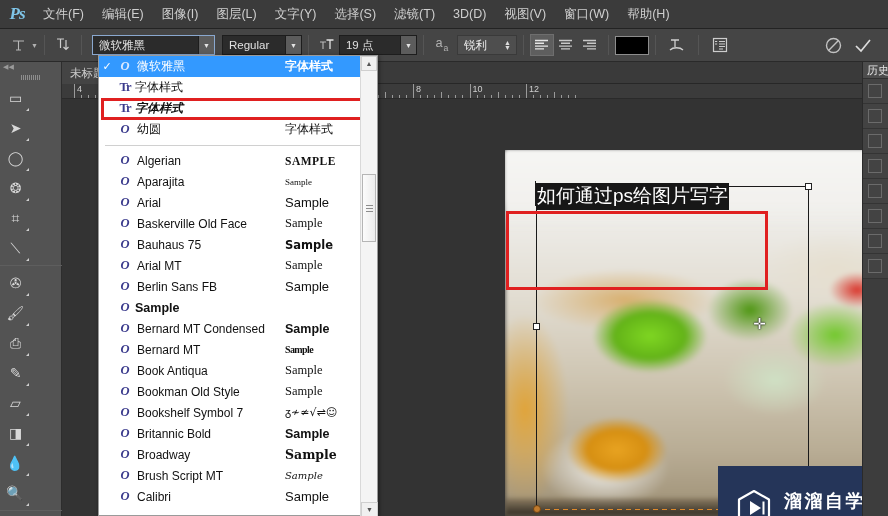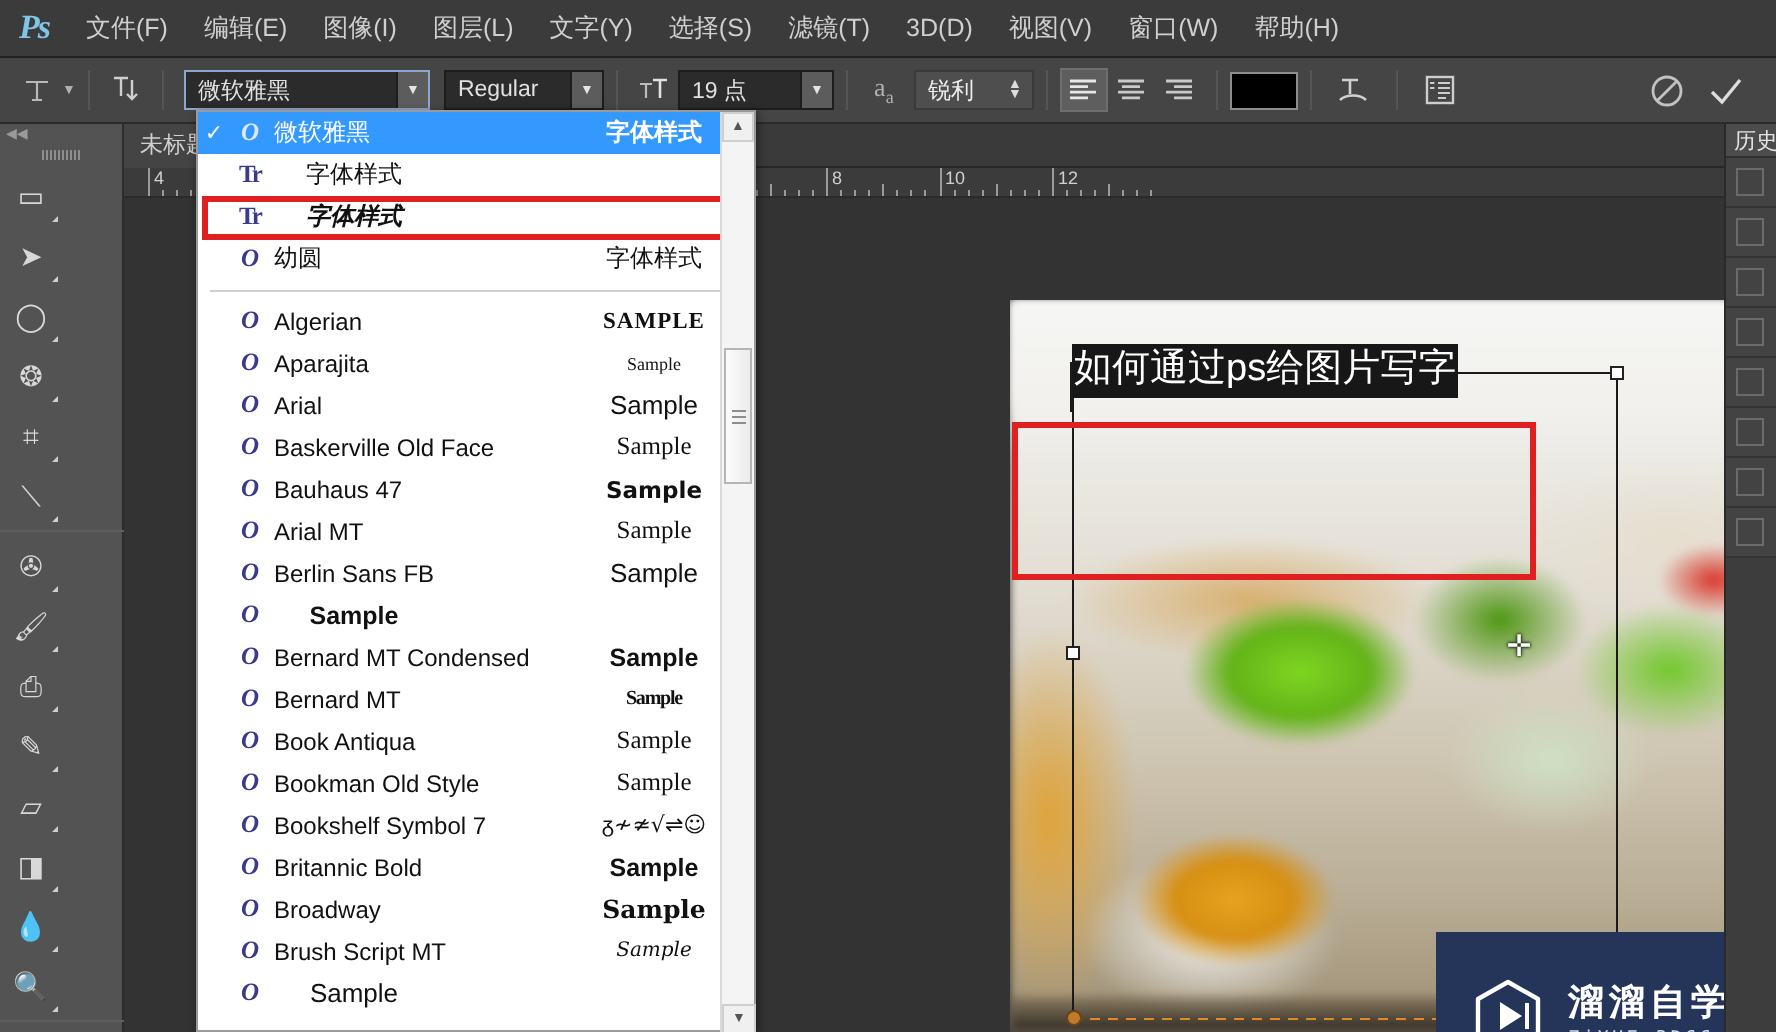--- a/index.html
+++ b/index.html
@@ -157,21 +157,21 @@
     filter:blur(2px);
   }
   .photo-bottom {
     position:absolute; left:0; bottom:0; width:383px; height:18px;
     background:linear-gradient(180deg, rgba(90,70,45,0.3), #2f2a22);
     filter:blur(2px);
   }
 
   
   .text-layer {
-    position:absolute; left:31px; top:22px;
+    position:absolute; left:31px; top:33px;
     font-size:19px; color:#fff; background:#171717;
     font-family:"Liberation Sans", sans-serif;
     white-space:nowrap; line-height:1.24; letter-spacing:0px;
     padding:1px 1px 2px 1px;
   }
   .text-caret {
     position:absolute; left:30px; top:31px; width:1px; height:25px;
     background:#1a1a1a;
   }
   .bbox-line { position:absolute; background:#1a1a1a; }
@@ -241,21 +241,21 @@
   }
   .dd-row.sel { background:#3399ff; color:#fff; }
   .dd-check { width:16px; text-align:center; font-size:11px; }
   .dd-ico {
     width:20px; text-align:center; font-size:12.5px; color:#3a3a8c;
     font-family:"Liberation Serif", serif; font-style:italic; font-weight:bold;
   }
   .dd-ico.tt { font-style:normal; letter-spacing:-1px; }
   .dd-name { flex:1; padding-left:2px; white-space:nowrap; overflow:hidden; }
   .dd-sample {
-    width:92px; padding-right:8px; text-align:center;
+    width:92px; padding-right:8px; text-align:left;
     font-size:12px; white-space:nowrap; overflow:hidden;
   }
   .dd-sep { height:1px; background:#d0d0d0; margin:5px 6px 4px 6px; }
   .dd-highlight {
     position:absolute; left:2px; top:42px; width:276px; height:22px;
     border:3px solid #e02020; pointer-events:none;
   }
   .dd-scroll {
     position:absolute; right:0; top:0; width:17px; height:461px;
     background:#f4f4f4; border-left:1px solid #d9d9d9;
@@ -341,21 +341,21 @@
       </svg>
     </div>
     <div class="ob-field" id="font-size-field">
       <span class="txt">19 点</span>
       <span class="arrow">▼</span>
     </div>
 
     <div class="ob-sep"></div>
 
     <div class="ob-tool">
-      <span style="font-size:13px;color:#b0b0b0;font-family:Liberation Serif, serif;">a<sub style="font-size:9px;">a</sub></span>
+      <span style="font-size:13px;color:#b0b0b0;font-family:Liberation Mono, monospace;">a<sub style="font-size:9px;">a</sub></span>
     </div>
     <div class="ob-field" id="antialias-field">
       <span class="txt">锐利</span>
       <span class="stepper">
           <span>▲</span>
           <span>▼</span>
         </span>
     </div>
 
     <div class="ob-sep"></div>
@@ -713,21 +713,21 @@
         </div>
         <div class="dd-row">
           <span class="dd-check"></span>
           <span class="dd-ico">O</span>
           <span class="dd-name">Baskerville Old Face</span>
           <span class="dd-sample" style="font-family: &quot;Liberation Serif&quot;, serif; font-weight: normal; font-size: 12.5px; font-style: normal;">Sample</span>
         </div>
         <div class="dd-row">
           <span class="dd-check"></span>
           <span class="dd-ico">O</span>
-          <span class="dd-name">Bauhaus 47</span>
+          <span class="dd-name">Bauhaus 75</span>
           <span class="dd-sample" style="font-family: &quot;DejaVu Sans&quot;, sans-serif; font-weight: bold; font-size: 11.5px; font-style: normal;">Sample</span>
         </div>
         <div class="dd-row">
           <span class="dd-check"></span>
           <span class="dd-ico">O</span>
           <span class="dd-name">Arial MT</span>
           <span class="dd-sample" style="font-family: &quot;Liberation Serif&quot;, serif; font-weight: normal; font-size: 12.5px; font-style: normal;">Sample</span>
         </div>
         <div class="dd-row">
           <span class="dd-check"></span>
@@ -784,20 +784,21 @@
         </div>
         <div class="dd-row">
           <span class="dd-check"></span>
           <span class="dd-ico">O</span>
           <span class="dd-name">Brush Script MT</span>
           <span class="dd-sample" style="font-family: &quot;DejaVu Serif&quot;, serif; font-weight: normal; font-size: 10px; font-style: italic;">Sample</span>
         </div>
         <div class="dd-row">
           <span class="dd-check"></span>
           <span class="dd-ico">O</span>
+          <span class="dd-name">Calibri</span>
           <span class="dd-sample" style="font-family: &quot;Liberation Sans&quot;, sans-serif; font-weight: normal; font-size: 13px; font-style: normal;">Sample</span>
         </div>
       </div>
 
     <div class="dd-highlight"></div>
 
     <div class="dd-scroll">
       <div class="dd-sb-arrow">▲</div>
       <div class="dd-sb-thumb">
         <i></i>

